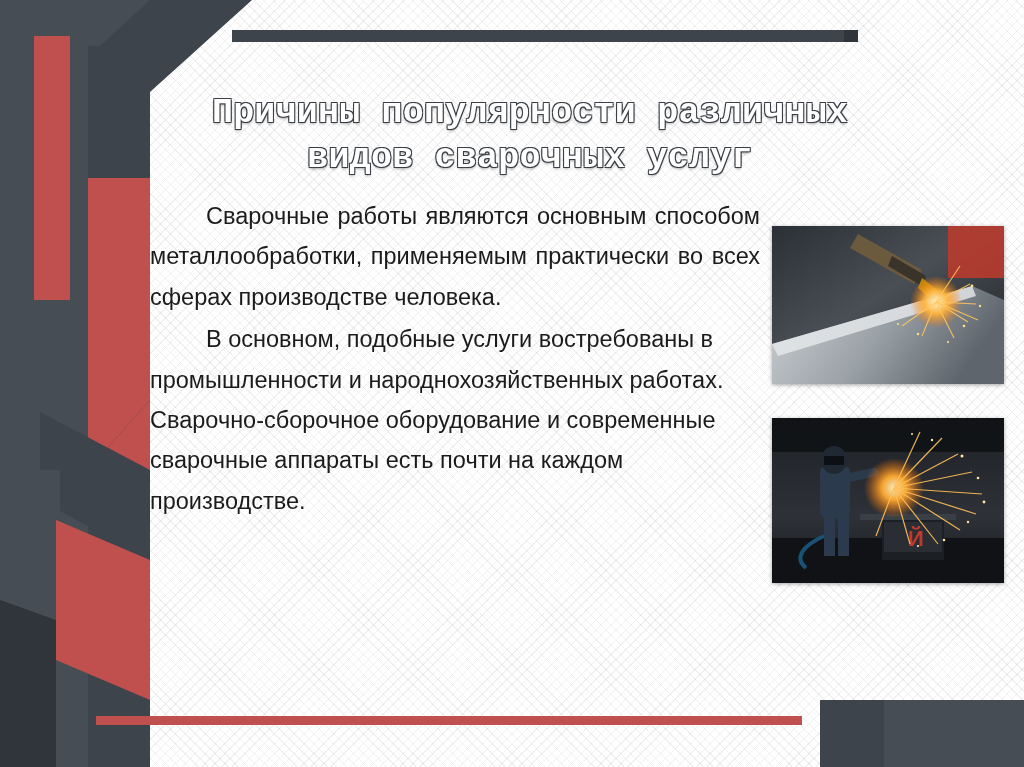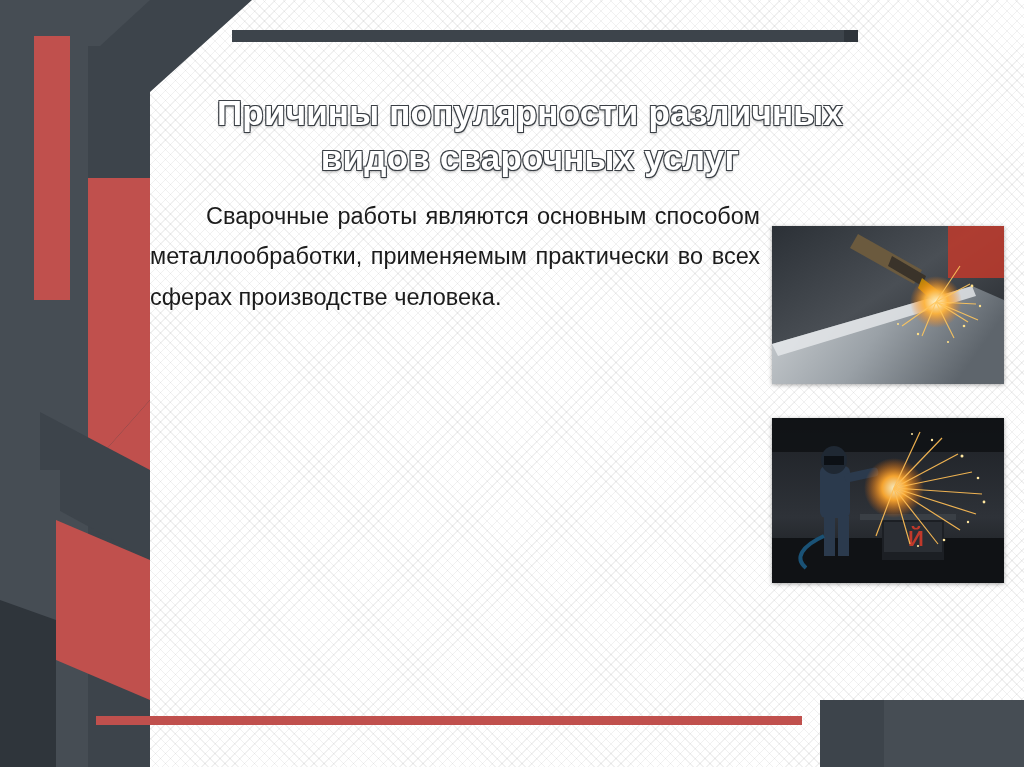--- a/index.html
+++ b/index.html
@@ -88,20 +88,21 @@
     text-align: center;
     color: #ffffff;
     font-size: 35px;
     font-weight: bold;
     line-height: 1.28;
     letter-spacing: 0.2px;
     text-shadow:
       -1px -1px 0 #3a3f45, 1px -1px 0 #3a3f45,
       -1px 1px 0 #3a3f45, 1px 1px 0 #3a3f45,
       0 2px 3px rgba(0,0,0,0.35);
+    font-family: Liberation Mono, monospace;
   }
 
   
   .body-text {
     position: absolute;
     left: 150px;
     top: 196px;
     width: 610px;
     font-size: 23.5px;
     line-height: 1.72;
@@ -161,20 +162,21 @@
     <polygon points="0,600 56,620 56,767 0,767" fill="#2f353b"></polygon>
   </svg>
 
   <div class="top-bar"></div>
   <div class="top-bar-cap"></div>
 
   <h1 class="title">Причины популярности различных видов сварочных услуг</h1>
 
   <div class="body-text">
     <p>Сварочные работы являются основным способом металлообработки, применяемым практически во всех сферах производстве человека.</p>
+    <p class="last">В основном, подобные услуги востребованы в промышленности и народнохозяйственных работах. Сварочно-сборочное оборудование и современные сварочные аппараты есть почти на каждом производстве.</p>
   </div>
 
   <div class="photo" id="photo-welding-torch">
     <svg width="232" height="158" viewBox="0 0 232 158" preserveAspectRatio="none">
       <defs>
         <linearGradient id="bg1" x1="0" y1="0" x2="1" y2="1">
           <stop offset="0%" stop-color="#2b3036"></stop>
           <stop offset="45%" stop-color="#4a4f55"></stop>
           <stop offset="100%" stop-color="#1b1e22"></stop>
         </linearGradient>

